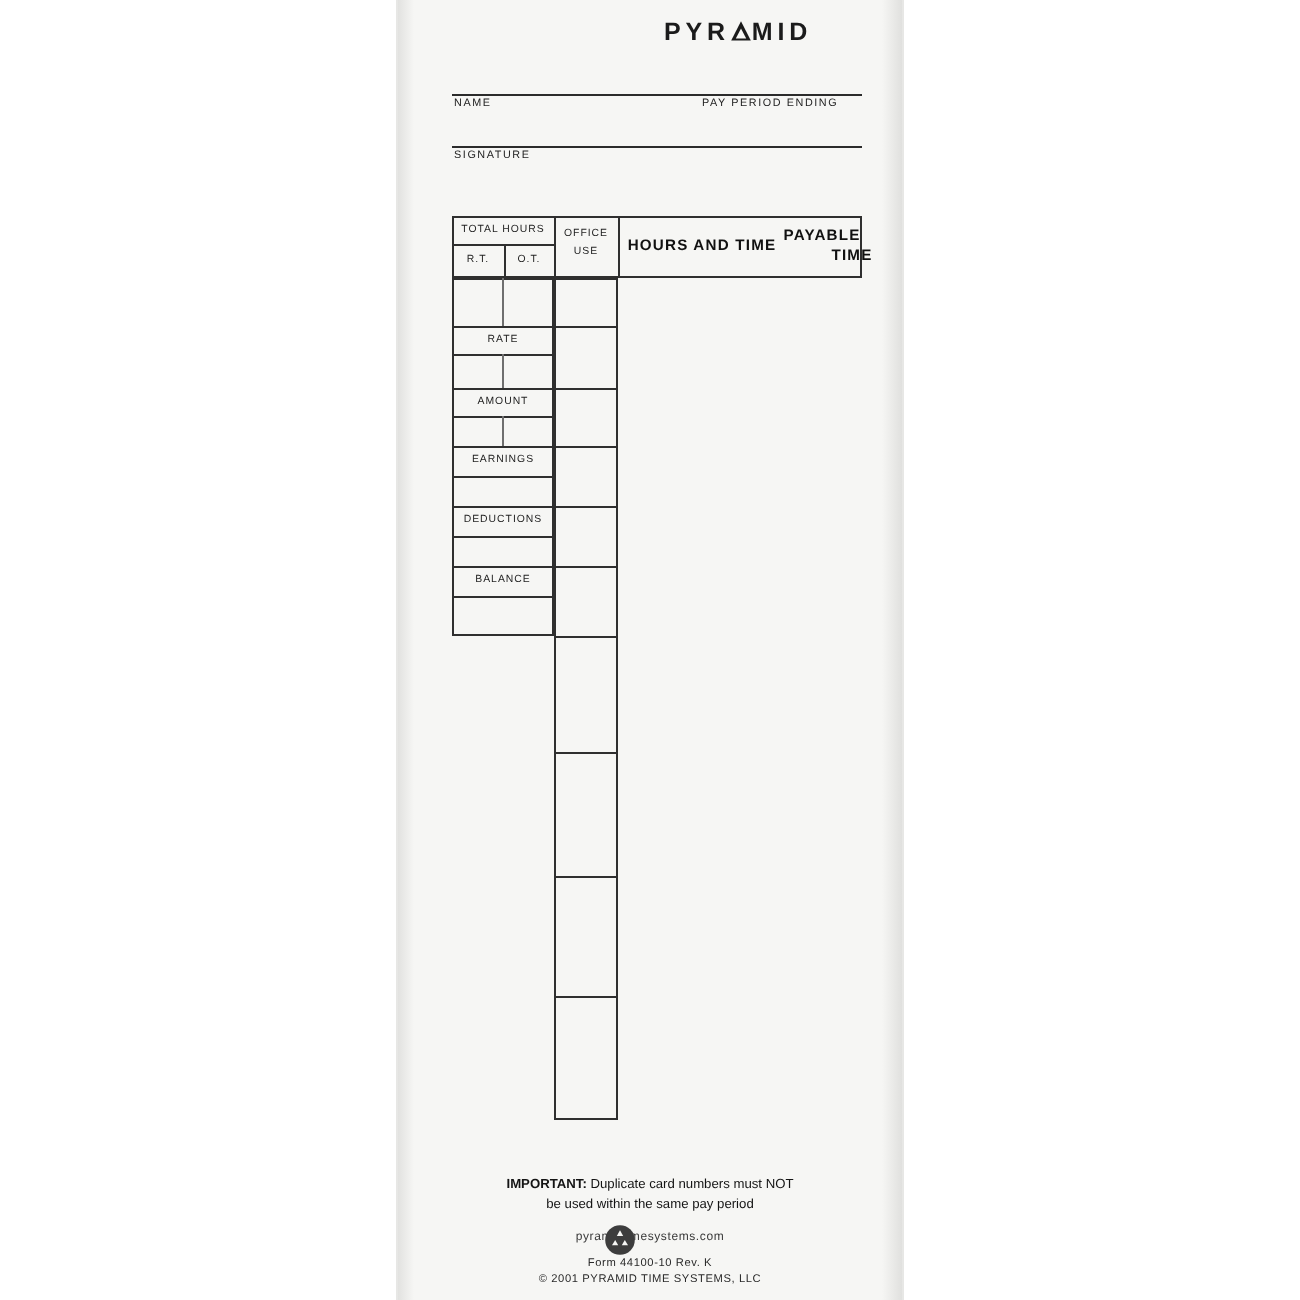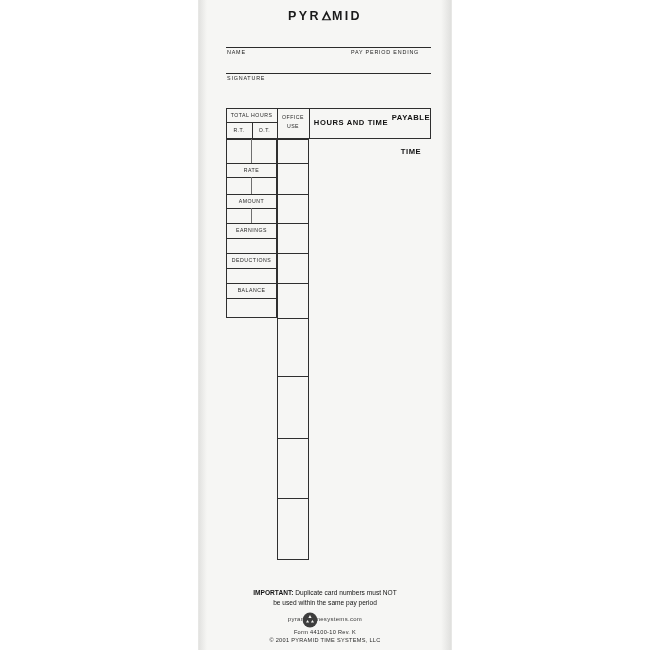--- a/index.html
+++ b/index.html
@@ -54,20 +54,21 @@
   .brand {
     position: absolute;
     top: 9px;
     left: 0;
     width: 100%;
     text-align: center;
     font-size: 12.5px;
     font-weight: bold;
     letter-spacing: 2.4px;
     color: #1b1b1b;
+    padding-left: 44px;
   }
   .brand .logo-a {
     display: inline-block;
     position: relative;
     width: 11px;
     height: 11px;
     vertical-align: -1px;
   }
   .brand .logo-a svg { display:block; }
 
@@ -195,21 +196,21 @@
       <div class="cellnote" style="left:0; top:4px; width:51px;">TOTAL HOURS</div>
       <div class="cellnote" style="left:0; top:19px; width:26px;">R.T.</div>
       <div class="cellnote" style="left:26px; top:19px; width:25px;">O.T.</div>
 
       <div class="vline" style="left:83px; top:0; height:31px;"></div>
       <div class="cellnote" style="left:51px; top:6px; width:32px;">OFFICE</div>
       <div class="cellnote" style="left:51px; top:15px; width:32px;">USE</div>
 
       <div class="hdr-big" style="left:86px; top:11px; width:78px;">HOURS AND TIME</div>
       <div class="hdr-big" style="left:165px; top:6px; width:40px;text-align:center;">PAYABLE</div>
-      <div class="hdr-big" style="left:165px; top:16px; width:40px;margin-top:24px;">TIME</div>
+      <div class="hdr-big" style="left:180px; top:16px; width:40px;">TIME</div>
 
       <div class="hline" style="left:86px; top:30px; width:119px;"></div>
 
       <div class="bx" style="left:0; top:31px; width:51px; height:179px;"></div>
 
       <div class="tick" style="left:25px; top:31px; height:24px;"></div>
       <div class="hline" style="left:0; top:55px; width:51px;"></div>
       <div class="cellnote" style="left:0; top:59px; width:51px;">RATE</div>
 
       <div class="hline" style="left:0; top:69px; width:51px;"></div>

